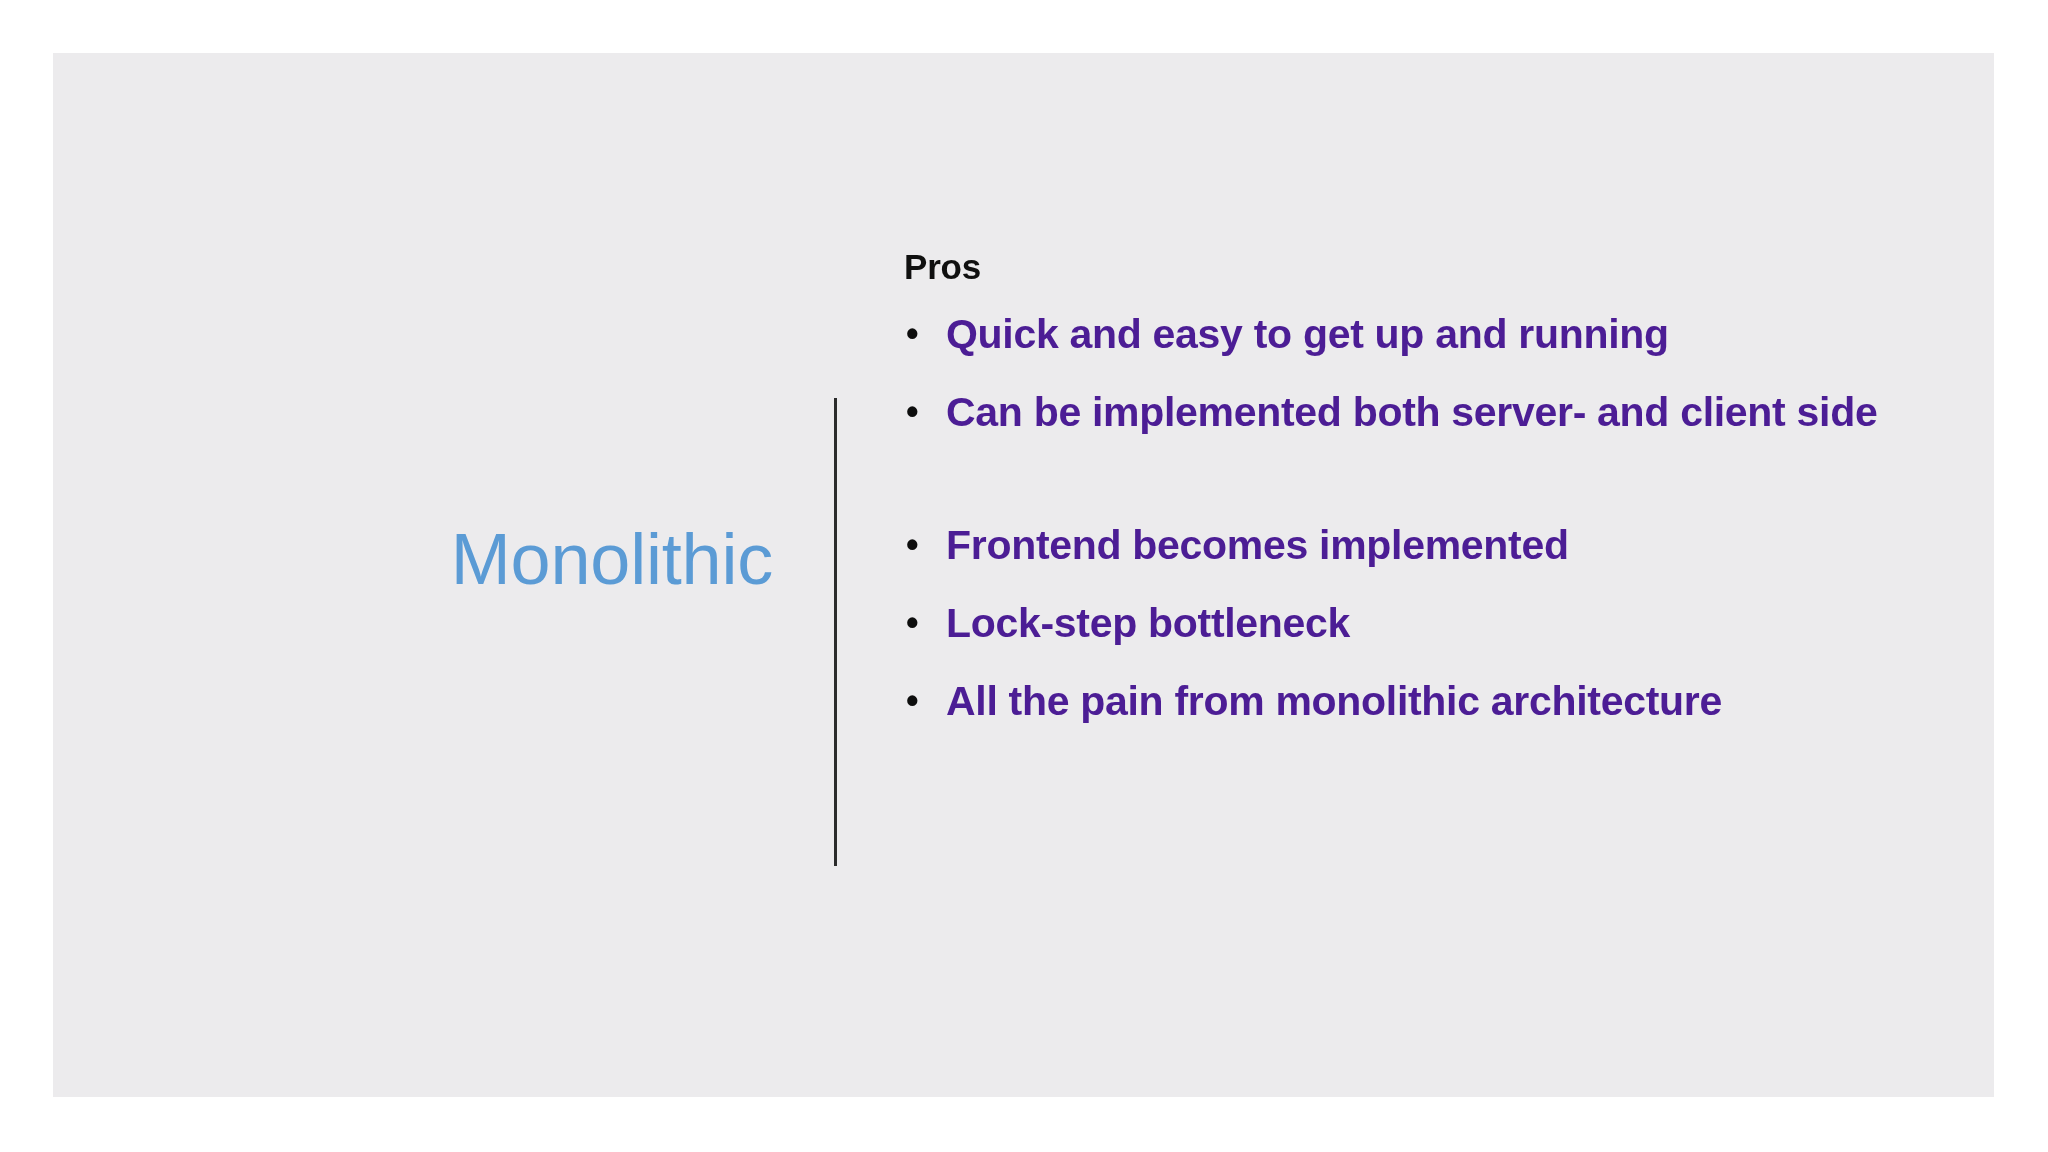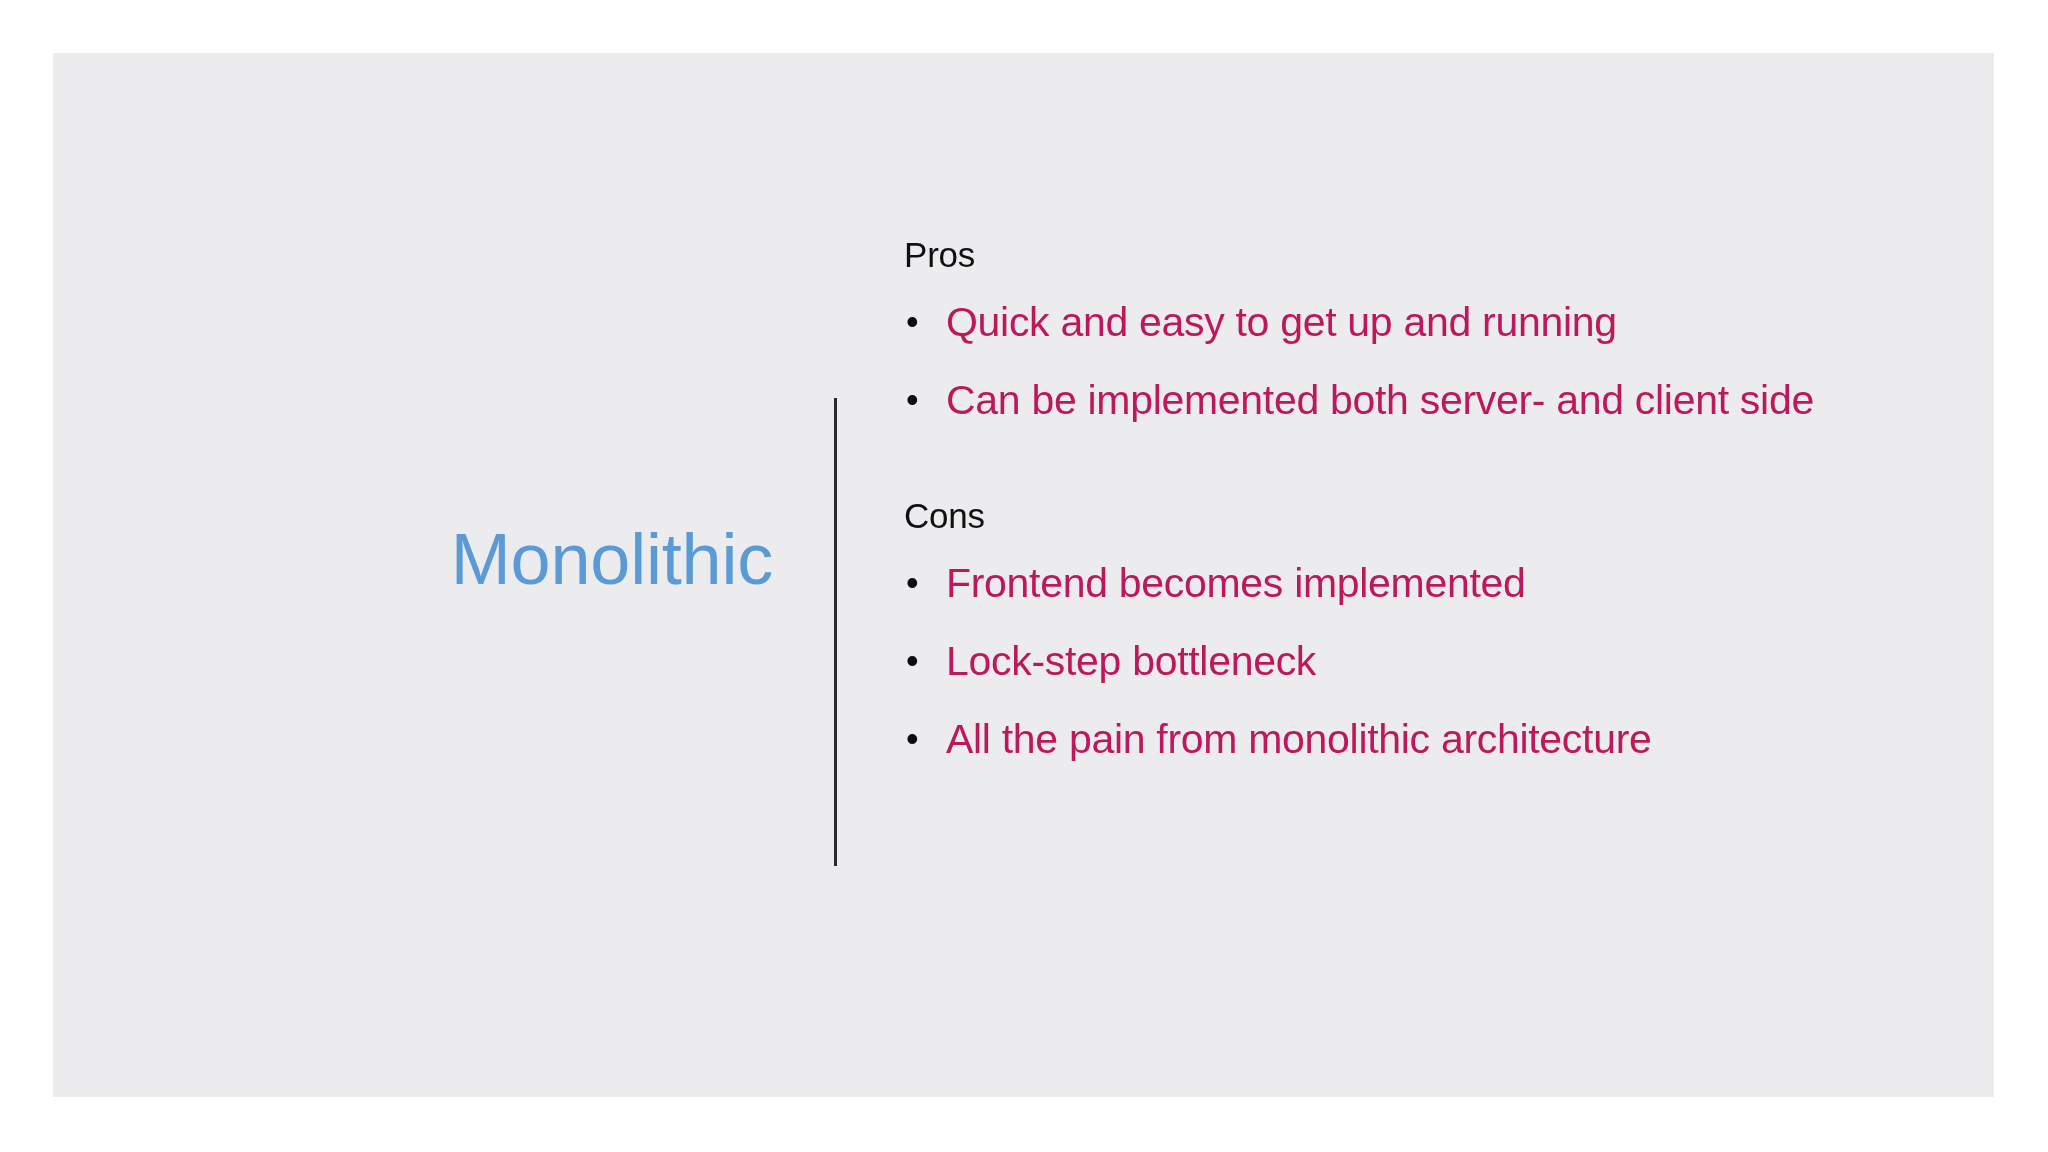--- a/index.html
+++ b/index.html
@@ -72,41 +72,41 @@
 
   .section {
     position: relative;
   }
   .section + .section {
     margin-top: 55px;
   }
 
   .section-heading {
     font-family: "Liberation Sans", sans-serif;
-    font-weight: normal;
+    font-weight: bold;
     font-size: 35px;
     line-height: 44px;
     color: #101010;
-    margin: 0 0 6px 0;
+    margin: 12px 0 6px 0;
     letter-spacing: -0.2px;
   }
 
   ul.bullet-list {
     list-style: none;
     margin: 0;
     padding: 0;
   }
   ul.bullet-list > li {
     position: relative;
     padding-left: 42px;
     font-family: "Liberation Sans", sans-serif;
-    font-weight: normal;
+    font-weight: bold;
     font-size: 41px;
     line-height: 56px;
-    color: #be185d;
+    color: #4c1d95;
     margin: 0;
     padding-top: 11px;
     padding-bottom: 11px;
     letter-spacing: -0.3px;
   }
   ul.bullet-list > li::before {
     content: "\2022";
     position: absolute;
     left: 2px;
     top: 11px;
@@ -136,21 +136,20 @@
 
       <div class="section">
         <div class="section-heading">Pros</div>
         <ul class="bullet-list" id="pros-list">
           <li>Quick and easy to get up and running</li>
           <li>Can be implemented both server- and client side</li>
         </ul>
       </div>
 
       <div class="section">
-        <div class="section-heading">Cons</div>
         <ul class="bullet-list" id="cons-list">
           <li>Frontend becomes implemented</li>
           <li>Lock-step bottleneck</li>
           <li>All the pain from monolithic architecture</li>
         </ul>
       </div>
 
     </div>
   </div>
 </div>

